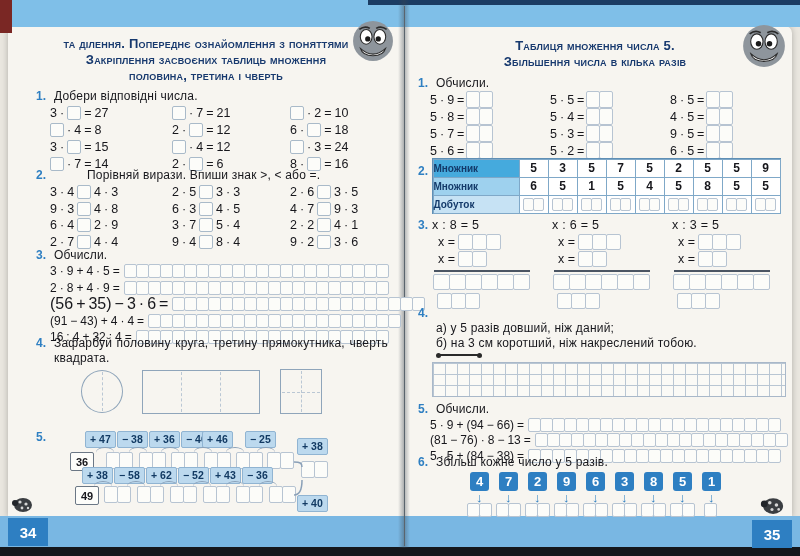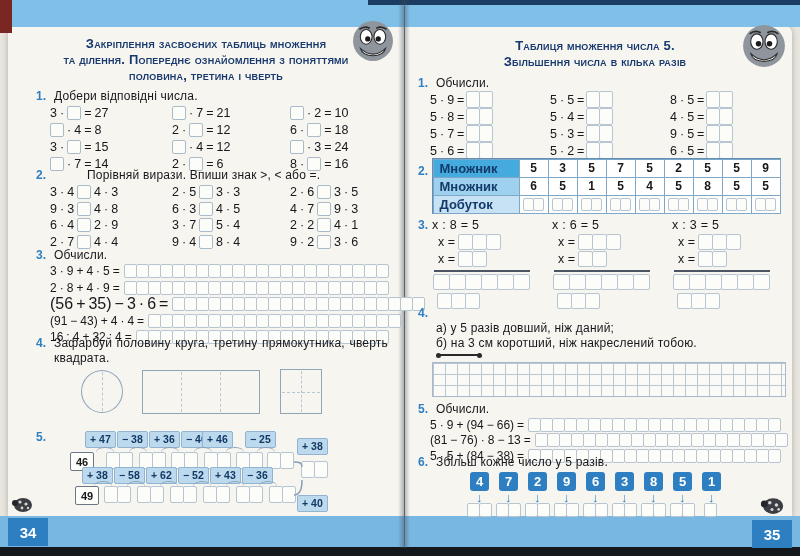--- a/index.html
+++ b/index.html
@@ -45,21 +45,21 @@
           font-weight:bold;white-space:nowrap;}
   .startbox{position:absolute;width:22px;height:17px;border:1px solid #6b7785;background:#fdfdfa;
             border-radius:2px;font-size:11px;font-weight:bold;color:#17171c;
             display:flex;align-items:center;justify-content:center;}
   .chainbox{position:absolute;}
   .arc{position:absolute;width:18px;height:10px;border-top:1.6px solid #8aa0b8;border-radius:50% 50% 0 0;}
 
   .mtable{position:absolute;display:grid;grid-template-columns:86px repeat(9,29px);border:1.5px solid #5f8fb5;background:#fff;}
   .tc{border:1px solid #7fa8c8;height:17px;display:flex;align-items:center;justify-content:center;
       font-size:12px;font-weight:bold;color:#17171c;background:#fff;margin:-0.5px;}
-  .tl{justify-content:flex-start;padding-left:6px;color:#143a6a;font-size:13px;}
+  .tl{justify-content:flex-start;color:#143a6a;font-size:10px;}
   .bg0{background:#45aadd;} .bg1{background:#9ed1ee;} .bg2{background:#c6e2f4;}
 
   .xcol{position:absolute;width:112px;height:92px;}
   .xline{position:absolute;display:inline-flex;align-items:center;gap:4px;font-size:12.5px;color:#17171c;}
   .rule{position:absolute;height:1.5px;background:#4b5563;}
 
   .segment{position:absolute;width:42px;height:2px;background:#2a2a2a;}
   .segment::before,.segment::after{content:"";position:absolute;top:-1.5px;width:5px;height:5px;background:#2a2a2a;border-radius:50%;}
   .segment::before{left:-2px;} .segment::after{right:-2px;}
   .gridpaper{position:absolute;border:1px solid #a9b8c9;
@@ -123,22 +123,22 @@
     <circle cx="10" cy="7" r="1.6" fill="#d6d6d6"></circle>
       <circle cx="16" cy="9" r="1.6" fill="#d6d6d6"></circle>
     <circle cx="12" cy="13" r="1.4" fill="#d6d6d6"></circle>
       <circle cx="18" cy="13" r="1.2" fill="#d6d6d6"></circle>
   </svg>
 
   <div class="pnum" style="left:8px;top:518px;">34</div>
   <div class="pnum" style="left:752px;top:520px;">35</div>
 
   <div class="ptitle" style="left:40px;top:36px;width:332px;">
+    <div>та ділення. Попереднє ознайомлення з поняттями</div>
     <div>Закріплення засвоєних таблиць множення</div>
-    <div>та ділення. Попереднє ознайомлення з поняттями</div>
     <div>половина, третина і чверть</div>
   </div>
 
   <span class="tnum" style="left:36px;top:89px;">1.</span>
   <span class="tlabel" style="left:54px;top:89px;">Добери відповідні числа.</span>
   <div class="eqgrid" id="lt1" style="left:50px;top:104px;grid-template-columns:122px 118px 96px;grid-auto-rows:17px;">
       <div class="eq">
         <span class="tok">3</span>
         <span class="tok">·</span>
         <span class="box"></span>
@@ -535,21 +535,21 @@
   </div>
 
   <span class="tnum" style="left:36px;top:430px;">5.</span>
   <div id="chains-layer" style="position:absolute;left:0;top:0;width:652px;height:556px;pointer-events:none;">
       <div class="opchip" style="left: 85px; top: 431px;">+ 47</div>
       <div class="opchip" style="left: 117px; top: 431px;">− 38</div>
       <div class="opchip" style="left: 149px; top: 431px;">+ 36</div>
       <div class="opchip" style="left: 181px; top: 431px;">− 46</div>
       <div class="opchip" style="left: 202px; top: 431px;">+ 46</div>
       <div class="opchip" style="left: 245px; top: 431px;">− 25</div>
-      <div class="startbox" style="left: 70px; top: 452px;">46</div>
+      <div class="startbox" style="left: 70px; top: 452px;">36</div>
       <div class="chainbox" style="left: 107px; top: 452px;"><span class="cells c-b2">
           <span class="cell"></span>
           <span class="cell"></span>
         </span></div>
       <div class="arc" style="left: 96px; top: 447px;"></div>
       <div class="chainbox" style="left: 140px; top: 452px;"><span class="cells c-b2">
           <span class="cell"></span>
           <span class="cell"></span>
         </span></div>
       <div class="arc" style="left: 129px; top: 447px;"></div>

